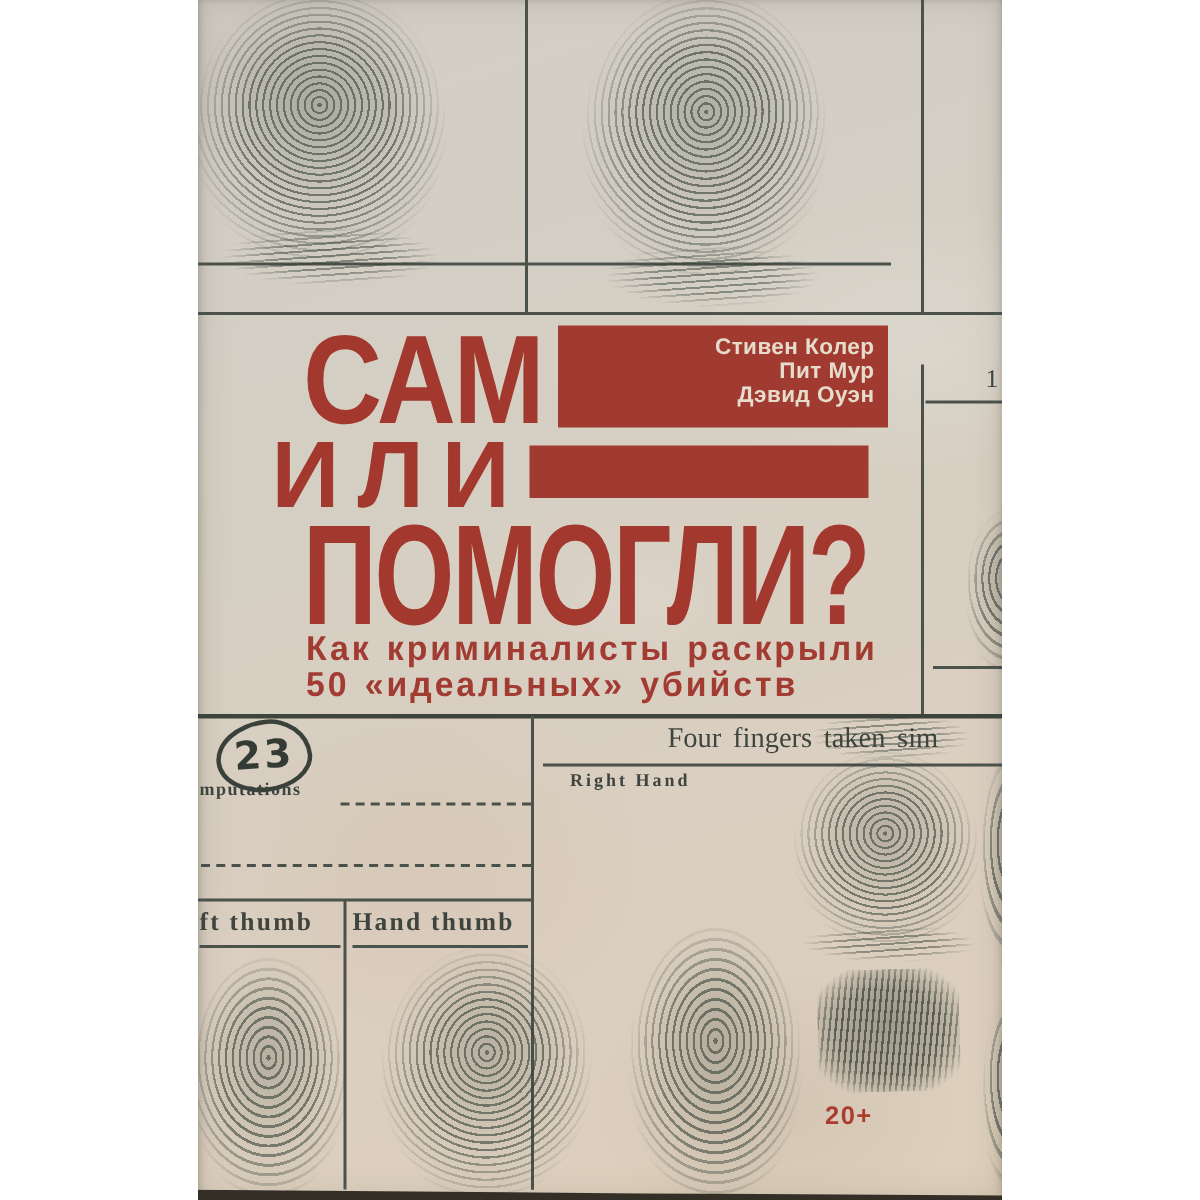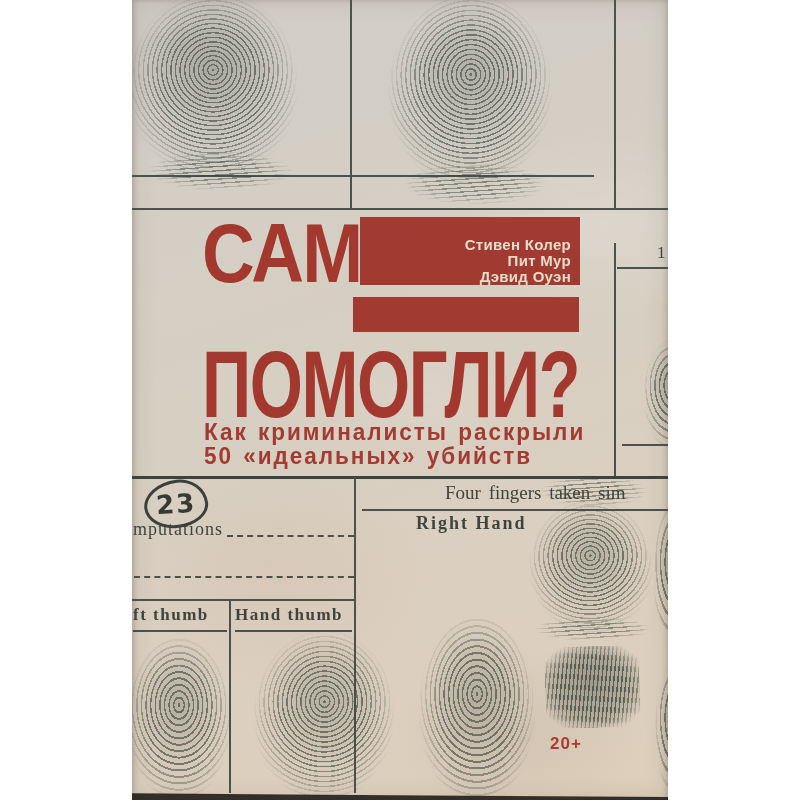--- a/index.html
+++ b/index.html
@@ -24,22 +24,22 @@
          font-size:19px;white-space:nowrap;}
   .fbold{font-weight:bold;}
   
   .circle23{position:absolute;left:12px;top:480px;width:58px;height:42px;z-index:4;
             border:3px solid #3a413a;border-radius:55% 45% 50% 50%/52% 55% 45% 48%;
             transform:rotate(-7deg);display:flex;align-items:center;justify-content:center;}
   .circle23 span{font-family:"DejaVu Sans",sans-serif;font-weight:700;font-size:26px;
             color:#343b34;transform:rotate(3deg);letter-spacing:2px;}
   .titleword{position:absolute;z-index:5;font-weight:700;color:#a2382e;transform-origin:left top;white-space:nowrap;}
   .redblock{position:absolute;z-index:5;background:#a13a31;}
-  .authors{display:flex;flex-direction:column;justify-content:flex-end;align-items:flex-end;
-           padding:7px 9px 0 0;box-sizing:border-box;}
+  .authors{display:flex;flex-direction:column;justify-content:flex-start;align-items:flex-end;
+           padding:7px 9px 0 0;box-sizing:border-box;margin-left:12px;}
   .authors span{color:#e6dccb;font-weight:700;font-size:15px;line-height:16px;letter-spacing:.3px;}
   .subtitle{position:absolute;z-index:5;font-weight:700;color:#a23c32;transform-origin:left top;}
   .subtitle div{font-size:23px;line-height:24px;letter-spacing:2px;word-spacing:2px;white-space:nowrap;}
   .badge18{position:absolute;z-index:6;font-weight:700;font-size:17px;color:#ab3a2f;letter-spacing:1px;}
   
   .fp{position:absolute;z-index:4;
       background:
         radial-gradient(ellipse 50% 46% at 50% 42%, rgba(58,70,60,.20) 0%, rgba(58,70,60,.06) 55%, transparent 78%),
         repeating-radial-gradient(ellipse 52% 46% at 50% 42%, rgba(56,68,58,.62) 0 1.4px, rgba(56,68,58,.04) 1.4px 4.6px);
       border-radius:50% 50% 47% 47%/45% 46% 54% 54%;
@@ -75,26 +75,26 @@
     <div class="lv" style="left:482px;top:243px;height:234px;"></div>
     <div class="lh" style="left:485px;top:267px;width:51px;"></div>
     <div class="lh" style="left:490px;top:444px;width:46px;"></div>
     <div class="ftext" style="left:525px;top:243px;font-size:17px;">1</div>
 
     <div class="lh rule-heavy" style="left:0;top:476px;width:536px;height:3px;"></div>
 
     <div class="lv" style="left:222px;top:477px;height:316px;"></div>
     <div class="lh" style="left:230px;top:509px;width:306px;"></div>
     <div class="ftext" style="left:313px;top:482px;word-spacing:3px;">Four fingers taken sim</div>
-    <div class="ftext fbold" style="left:248px;top:513px;letter-spacing:2px;font-size:18px;margin-left:36px;">Right Hand</div>
+    <div class="ftext fbold" style="left:248px;top:513px;letter-spacing:2px;font-size:12px;">Right Hand</div>
 
     <div class="circle23">
       <span>23</span>
     </div>
-    <div class="ftext" style="left:1px;top:519px;font-size:18px;letter-spacing:1px;">mputations</div>
+    <div class="ftext" style="left:1px;top:519px;font-size:12px;letter-spacing:1px;font-weight:bold;">mputations</div>
     <div class="dash" style="left:95px;top:535px;width:127px;"></div>
     <div class="dash" style="left:2px;top:576px;width:220px;"></div>
 
     <div class="lh" style="left:0;top:599px;width:224px;"></div>
     <div class="lv" style="left:97px;top:600px;height:193px;"></div>
     <div class="lv" style="left:222px;top:600px;height:193px;"></div>
     <div class="ftext fbold" style="left:1px;top:605px;letter-spacing:1.5px;font-size:17px;">ft thumb</div>
     <div class="ftext fbold" style="left:103px;top:605px;letter-spacing:1.5px;font-size:17px;">Hand thumb</div>
     <div class="lh" style="left:1px;top:630px;width:94px;"></div>
     <div class="lh" style="left:103px;top:630px;width:117px;"></div>
@@ -113,20 +113,21 @@
     <div class="fp" style="left:284px;top:610px;width:122px;height:200px;"></div>
     <div class="fp" style="left:520px;top:498px;width:46px;height:152px;"></div>
     <div class="fp" style="left:522px;top:658px;width:42px;height:142px;"></div>
 
     <div class="titleword" style="left:70px;top:222px;font-size:84px;line-height:62px;letter-spacing:-2px;transform:scaleX(.87);">САМ</div>
     <div class="redblock authors" style="left:228px;top:217px;width:220px;height:68px;">
       <span>Стивен Колер</span>
       <span>Пит Мур</span>
       <span>Дэвид Оуэн</span>
     </div>
+    <div class="titleword" style="left:49px;top:295px;font-size:63px;line-height:45px;letter-spacing:12px;">ИЛИ</div>
     <div class="redblock" style="left:221px;top:297px;width:226px;height:35px;"></div>
     <div class="titleword" style="left:70px;top:350px;font-size:95px;line-height:68px;letter-spacing:-2px;transform:scaleX(.72);">ПОМОГЛИ?</div>
     <div class="subtitle" style="left:72px;top:420px;transform:scaleX(.98);">
       <div>Как криминалисты раскрыли</div>
       <div>50 «идеальных» убийств</div>
     </div>
 
     <div class="badge18" style="left:418px;top:734px;">20+</div>
 
     <div class="pageedge"></div>

